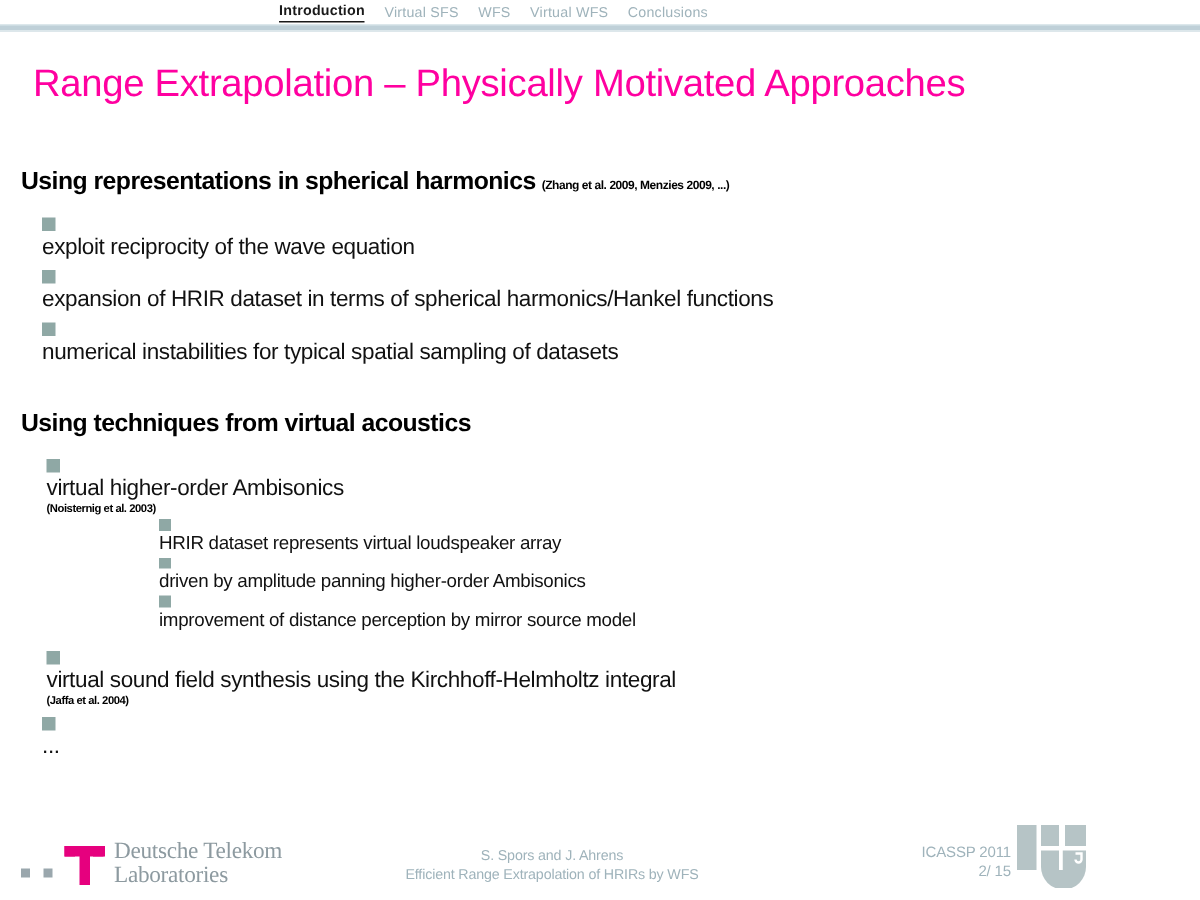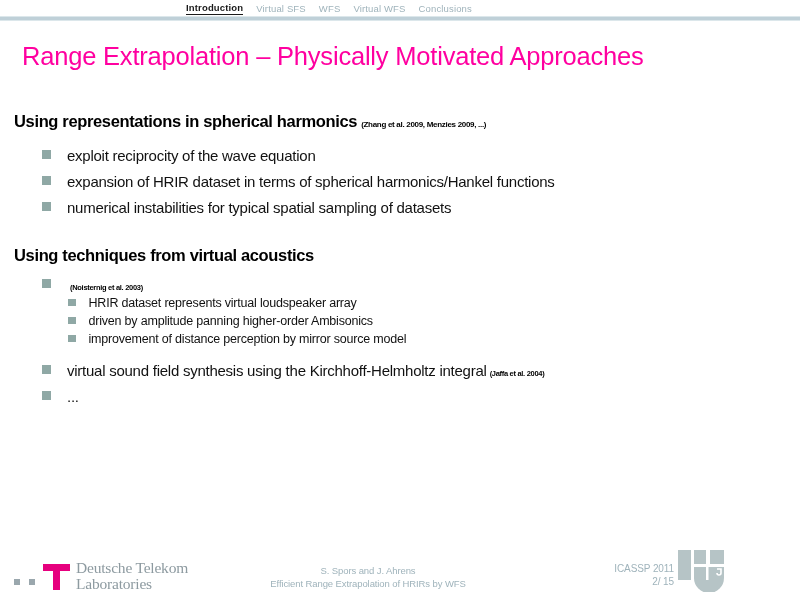--- a/index.html
+++ b/index.html
@@ -91,39 +91,41 @@
   }
 
   ul.lvl1 {
     list-style: none;
     margin: 0;
     padding: 0;
   }
   ul.lvl1 > li {
     display: flex;
     align-items: baseline;
-    margin-left: 42px;
+    margin-left: 28px;
     font-size: 15px;
     color: #111111;
     letter-spacing: -0.25px;
     white-space: nowrap;
+    flex-direction: column;
   }
   ul.lvl2 {
     list-style: none;
     margin: 0;
     padding: 0;
   }
   ul.lvl2 > li {
     display: flex;
     align-items: baseline;
-    margin-left: 68px;
+    margin-left: 106px;
     font-size: 12.5px;
     color: #111111;
     letter-spacing: -0.2px;
     white-space: nowrap;
+    flex-direction: column;
   }
   .sq {
     display: inline-block;
     background: #8fa8a5;
     flex: none;
   }
   .sq-1 { width: 9px;  height: 9px;  margin-right: 16px; position: relative; top: -2px; }
   .sq-2 { width: 7.5px; height: 7.5px; margin-right: 13px; position: relative; top: -1px; }
 
   .gap-sm  { height: 9px; }
@@ -259,20 +261,21 @@
 
   <div class="section-head">
     <span>Using techniques from virtual acoustics</span>
   </div>
 
   <div class="gap-md"></div>
 
   <ul class="lvl1">
     <li>
       <span class="sq sq-1"></span>
+      <span>virtual higher-order Ambisonics</span>
         <span class="cite-sm">(Noisternig et al. 2003)</span>
     </li>
 
     <div class="gap-xs"></div>
 
     <ul class="lvl2">
       <li>
         <span class="sq sq-2"></span>
         <span>HRIR dataset represents virtual loudspeaker array</span>
       </li>

